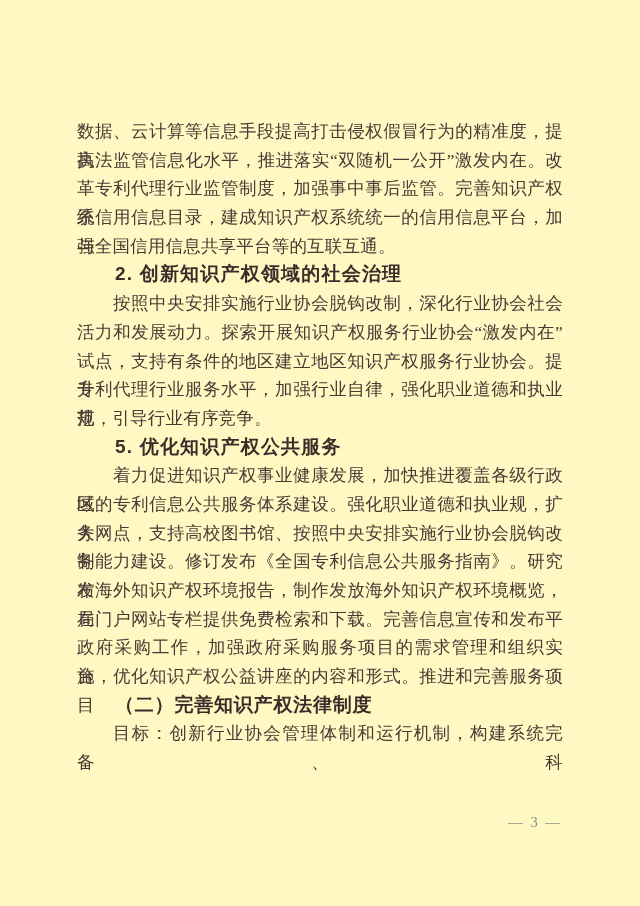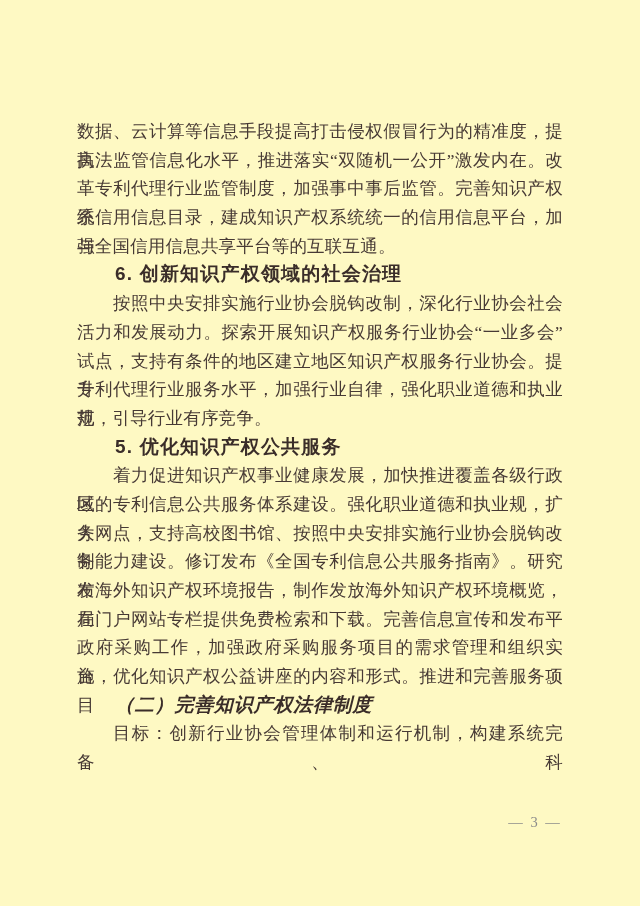--- a/index.html
+++ b/index.html
@@ -42,21 +42,20 @@
     font-family: "Liberation Sans", "DejaVu Sans", sans-serif;
     font-weight: 700;
     font-size: 19px;
     letter-spacing: 1.2px;
     color: #3a2d29;
   }
   
   .h-sub {
     padding-left: 38px;
     font-weight: 700;
-    font-style: italic;
     font-size: 19px;
     letter-spacing: 0.8px;
     color: #3a2d29;
   }
   .page-number {
     position: absolute;
     left: 500px;
     top: 814px;
     width: 70px;
     text-align: center;
@@ -69,23 +68,23 @@
 </head>
 <body>
 
 <div class="page">
   <div class="text-block">
     <div class="ln j">数据、云计算等信息手段提高打击侵权假冒行为的精准度，提高</div>
     <div class="ln j">执法监管信息化水平，推进落实“双随机一公开”激发内在。改</div>
     <div class="ln j">革专利代理行业监管制度，加强事中事后监管。完善知识产权系</div>
     <div class="ln j">统信用信息目录，建成知识产权系统统一的信用信息平台，加强</div>
     <div class="ln">与全国信用信息共享平台等的互联互通。</div>
-    <div class="ln h-num">6. 创新知识产权领域的社会治理</div>
+    <div class="ln h-num">2. 创新知识产权领域的社会治理</div>
     <div class="ln j ind">按照中央安排实施行业协会脱钩改制，深化行业协会社会</div>
-    <div class="ln j">活力和发展动力。探索开展知识产权服务行业协会“一业多会”</div>
+    <div class="ln j">活力和发展动力。探索开展知识产权服务行业协会“激发内在”</div>
     <div class="ln j">试点，支持有条件的地区建立地区知识产权服务行业协会。提升</div>
     <div class="ln j">专利代理行业服务水平，加强行业自律，强化职业道德和执业规</div>
     <div class="ln">范，引导行业有序竞争。</div>
     <div class="ln h-num">5. 优化知识产权公共服务</div>
     <div class="ln j ind">着力促进知识产权事业健康发展，加快推进覆盖各级行政区</div>
     <div class="ln j">域的专利信息公共服务体系建设。强化职业道德和执业规，扩大</div>
     <div class="ln j">务网点，支持高校图书馆、按照中央安排实施行业协会脱钩改制</div>
     <div class="ln j">务能力建设。修订发布《全国专利信息公共服务指南》。研究发</div>
     <div class="ln j">布海外知识产权环境报告，制作发放海外知识产权环境概览，在</div>
     <div class="ln j">局门户网站专栏提供免费检索和下载。完善信息宣传和发布平</div>

